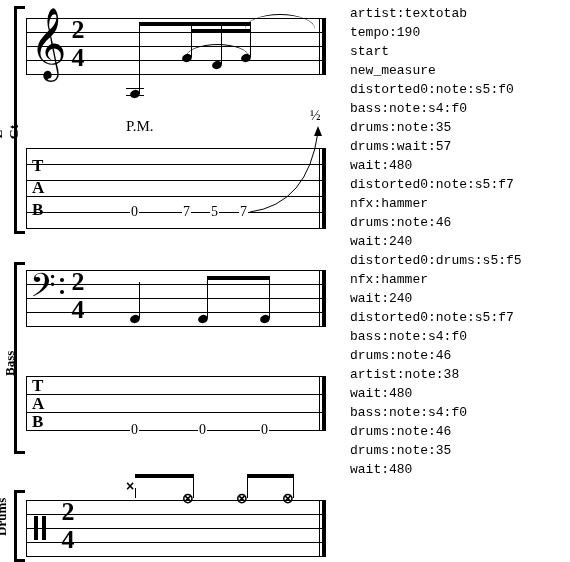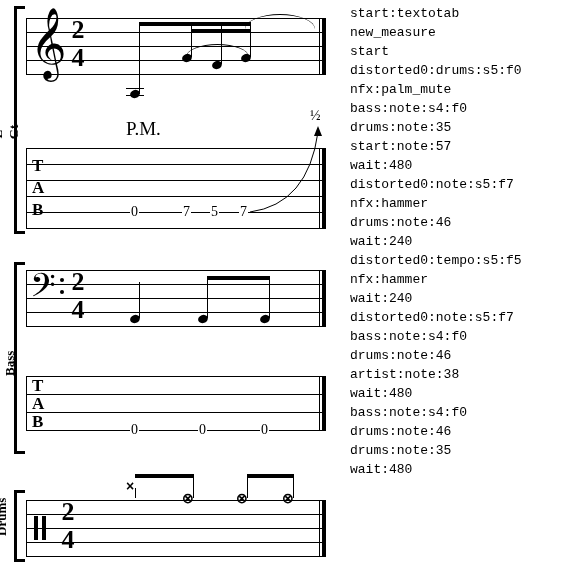--- a/index.html
+++ b/index.html
@@ -16,21 +16,21 @@
   .barline-r .thin{position:absolute;right:6px;top:0;bottom:0;width:1px;background:#000;}
   .barline-r .thick{position:absolute;right:0;top:0;bottom:0;width:4px;background:#000;}
   .barline-l{position:absolute;left:0;top:0;bottom:0;width:1px;background:#000;}
   .clef{position:absolute;font-family:"Times New Roman",serif;}
   .tsig{position:absolute;font-family:"Times New Roman",serif;font-weight:bold;font-size:26px;line-height:20px;text-align:center;width:16px;}
   .tablabel{position:absolute;font-family:"Times New Roman",serif;font-weight:bold;font-size:17px;line-height:15px;}
   .notehead{width:10px;height:8px;background:#000;border-radius:50%;position:absolute;transform:rotate(-20deg);}
   .stem{position:absolute;width:1px;background:#000;}
   .beam{position:absolute;height:4px;background:#000;}
   .tabnum{position:absolute;font-family:"Times New Roman",serif;font-size:14px;background:#fff;padding:0 1px;}
-  .pm{position:absolute;font-family:"Times New Roman",serif;font-size:19px;}
+  .pm{position:absolute;font-family:"Times New Roman",serif;font-size:15px;}
   .xhead{position:absolute;font-family:"Arial",sans-serif;font-size:14px;font-weight:bold;}
   .curve{position:absolute;border:1px solid #000;border-bottom:none;border-left:none;border-right:none;border-radius:50%/100% 100% 0 0;}
 </style>
 </head>
 <body>
 <div class="page">
 
 <div class="left-col">
 
   <div class="inst" style="top:4px;height:236px;width:340px;">
@@ -190,34 +190,34 @@
       <div class="xhead" style="left:256px;top:-10px;">⊗</div>
       <div class="stem" style="left:267px;top:-24px;height:22px;"></div>
       <div class="beam" style="left:109px;top:-26px;width:59px;"></div>
       <div class="beam" style="left:221px;top:-26px;width:47px;"></div>
     </div>
   </div>
 
 </div>
 
 <div class="right-col">
-  <div>start:textotab</div>
+  <div>artist:textotab</div>
+  <div>tempo:190</div>
+  <div>start</div>
   <div>new_measure</div>
-  <div>start</div>
-  <div>distorted0:drums:s5:f0</div>
-  <div>nfx:palm_mute</div>
+  <div>distorted0:note:s5:f0</div>
   <div>bass:note:s4:f0</div>
   <div>drums:note:35</div>
-  <div>start:note:57</div>
+  <div>drums:wait:57</div>
   <div>wait:480</div>
   <div>distorted0:note:s5:f7</div>
   <div>nfx:hammer</div>
   <div>drums:note:46</div>
   <div>wait:240</div>
-  <div>distorted0:tempo:s5:f5</div>
+  <div>distorted0:drums:s5:f5</div>
   <div>nfx:hammer</div>
   <div>wait:240</div>
   <div>distorted0:note:s5:f7</div>
   <div>bass:note:s4:f0</div>
   <div>drums:note:46</div>
   <div>artist:note:38</div>
   <div>wait:480</div>
   <div>bass:note:s4:f0</div>
   <div>drums:note:46</div>
   <div>drums:note:35</div>

